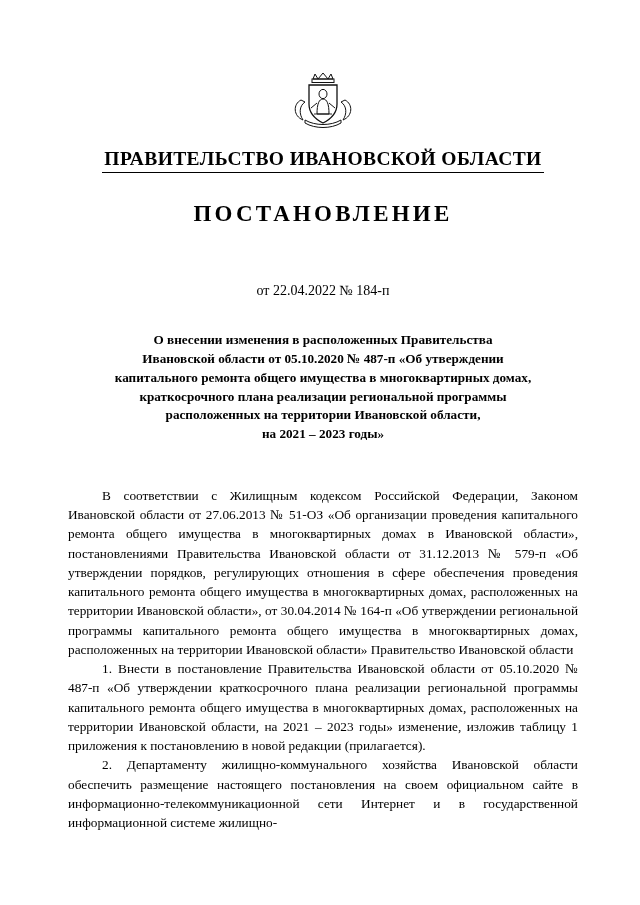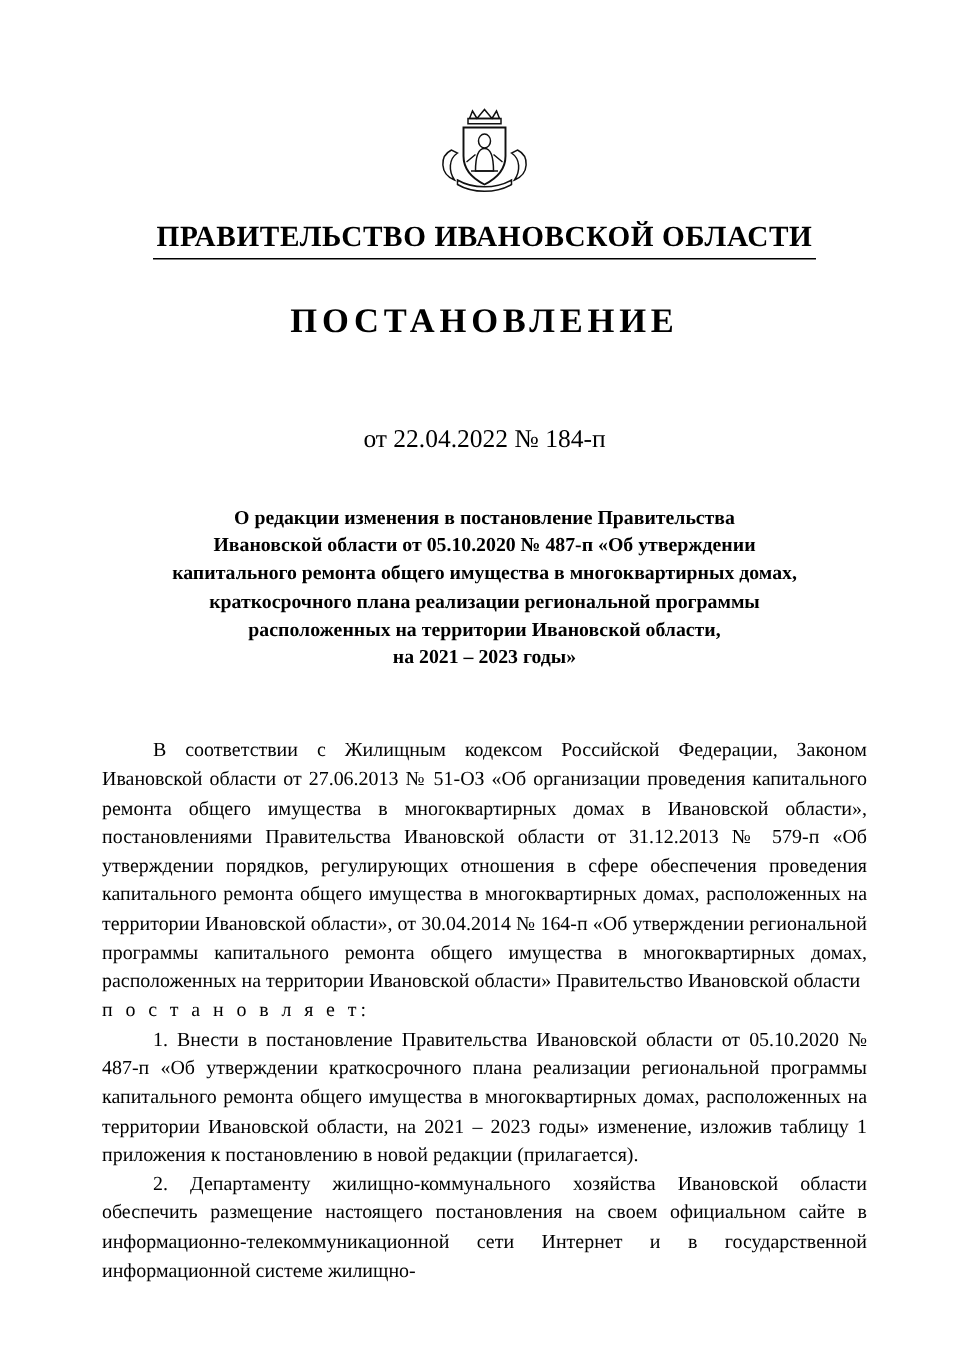--- a/index.html
+++ b/index.html
@@ -57,21 +57,21 @@
     text-align: center;
     font-size: 23px;
     font-weight: 700;
     letter-spacing: 3.2px;
     margin-top: 26px;
   }
 
   
   .date-block {
     text-align: center;
-    font-size: 17px;
+    font-size: 14px;
     margin-top: 54px;
     line-height: 1.45;
   }
   .date-line { display: block; }
   .city-line { display: block; }
 
   
   .subject {
     text-align: center;
     font-weight: 700;
@@ -132,28 +132,27 @@
     <span class="gov-title-inner">ПРАВИТЕЛЬСТВО ИВАНОВСКОЙ ОБЛАСТИ</span>
   </div>
 
   <div class="doc-type">ПОСТАНОВЛЕНИЕ</div>
 
   <div class="date-block">
     <span class="date-line">от 22.04.2022 № 184-п</span>
   </div>
 
   <div class="subject">
-    <span>О редакции изменения в постановление Правительства</span>
+    <span>О внесении изменения в расположенных Правительства</span>
     <span>Ивановской области от 05.10.2020 № 487-п «Об утверждении</span>
     <span>капитального ремонта общего имущества в многоквартирных домах,</span>
     <span>краткосрочного плана реализации региональной программы</span>
     <span>расположенных на территории Ивановской области,</span>
     <span>на 2021 – 2023 годы»</span>
   </div>
 
   <div class="body-text">
     <p>В соответствии с Жилищным кодексом Российской Федерации, Законом Ивановской области от 27.06.2013 № 51-ОЗ «Об организации проведения капитального ремонта общего имущества в многоквартирных домах в Ивановской области», постановлениями Правительства Ивановской области от 31.12.2013 № 579-п «Об утверждении порядков, регулирующих отношения в сфере обеспечения проведения капитального ремонта общего имущества в многоквартирных домах, расположенных на территории Ивановской области», от 30.04.2014 № 164-п «Об утверждении региональной программы капитального ремонта общего имущества в многоквартирных домах, расположенных на территории Ивановской области» Правительство Ивановской области</p>
-    <p class="no-indent spaced">п о с т а н о в л я е т:</p>
     <p>1. Внести в постановление Правительства Ивановской области от 05.10.2020 № 487-п «Об утверждении краткосрочного плана реализации региональной программы капитального ремонта общего имущества в многоквартирных домах, расположенных на территории Ивановской области, на 2021 – 2023 годы» изменение, изложив таблицу 1 приложения к постановлению в новой редакции (прилагается).</p>
     <p>2. Департаменту жилищно-коммунального хозяйства Ивановской области обеспечить размещение настоящего постановления на своем официальном сайте в информационно-телекоммуникационной сети Интернет и в государственной информационной системе жилищно-</p>
   </div>
 
 </div>
 
 </body></html>

